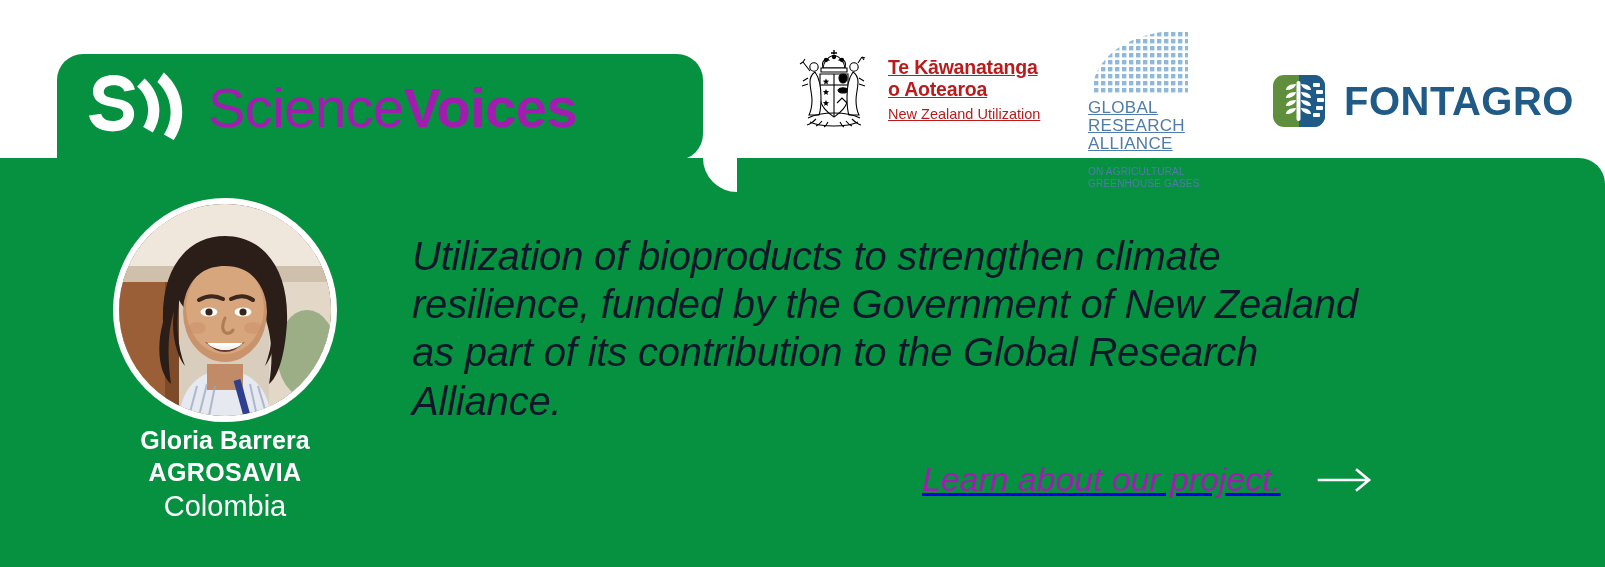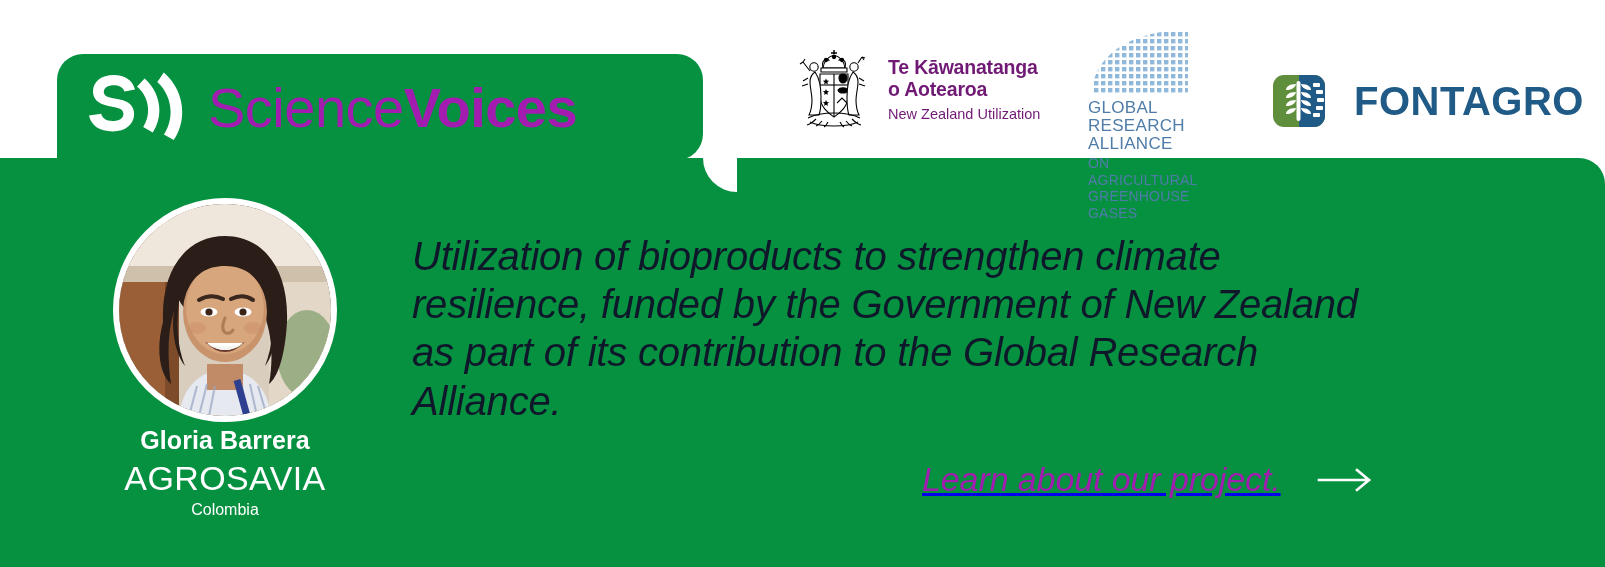--- a/index.html
+++ b/index.html
@@ -96,21 +96,21 @@
 
   .logo-nz {
     position: absolute;
     left: 0px;
     top: 28px;
     display: flex;
     align-items: center;
     gap: 8px;
   }
   .nz-crest { width: 92px; height: 84px; flex: none; }
-  .nz-text { color: #701a75; }
+  .nz-text { color: #b91c1c; text-decoration: underline; }
   .nz-maori {
     font-size: 19.5px;
     font-weight: 700;
     line-height: 1.12;
     letter-spacing: -0.2px;
     white-space: nowrap;
   }
   .nz-en {
     font-size: 14.5px;
     font-weight: 400;
@@ -125,38 +125,39 @@
     top: 10px;
     width: 118px;
   }
   .gra-dome { display: block; width: 100px; height: 68px; margin-left: 4px; }
   .gra-big {
     color: #4f7ca8;
     font-size: 17px;
     font-weight: 400;
     line-height: 1.0;
     letter-spacing: 0.3px;
+    text-decoration: underline;
   }
   .gra-big div { margin-top: 1px; }
   .gra-small {
     color: #4f7ca8;
-    font-size: 14px;
+    font-size: 10px;
     font-weight: 400;
     line-height: 1.18;
     letter-spacing: 0.2px;
-    margin-top: 3px;
+    margin-top: 14px;
   }
 
   .logo-fontagro {
     position: absolute;
     left: 485px;
     top: 55px;
     display: flex;
     align-items: center;
-    gap: 29px;
+    gap: 19px;
   }
   .fg-mark { width: 52px; height: 52px; flex: none; }
   .fg-word {
     color: #1f5b86;
     font-size: 40px;
     font-weight: 700;
     letter-spacing: 0.5px;
     line-height: 1;
     white-space: nowrap;
   }
@@ -183,28 +184,28 @@
   .avatar svg { display: block; width: 100%; height: 100%; }
   .speaker-name {
     margin-top: 4px;
     font-size: 25px;
     font-weight: 700;
     color: #ffffff;
     line-height: 1.18;
     letter-spacing: 0.1px;
   }
   .speaker-org {
-    font-size: 34px;
-    font-weight: 400;
+    font-size: 25px;
+    font-weight: 700;
     color: #ffffff;
     line-height: 1.3;
     letter-spacing: 0.4px;
   }
   .speaker-country {
-    font-size: 16px;
+    font-size: 29px;
     font-weight: 400;
     color: #ffffff;
     line-height: 1.3;
   }
 
   
   .quote {
     position: absolute;
     left: 412px;
     top: 232px;

